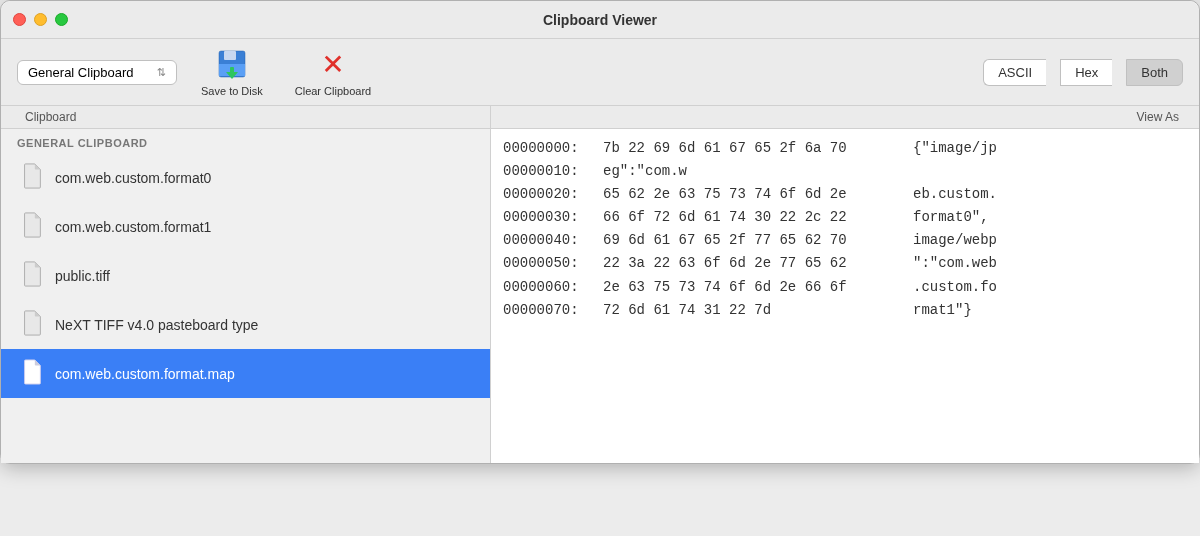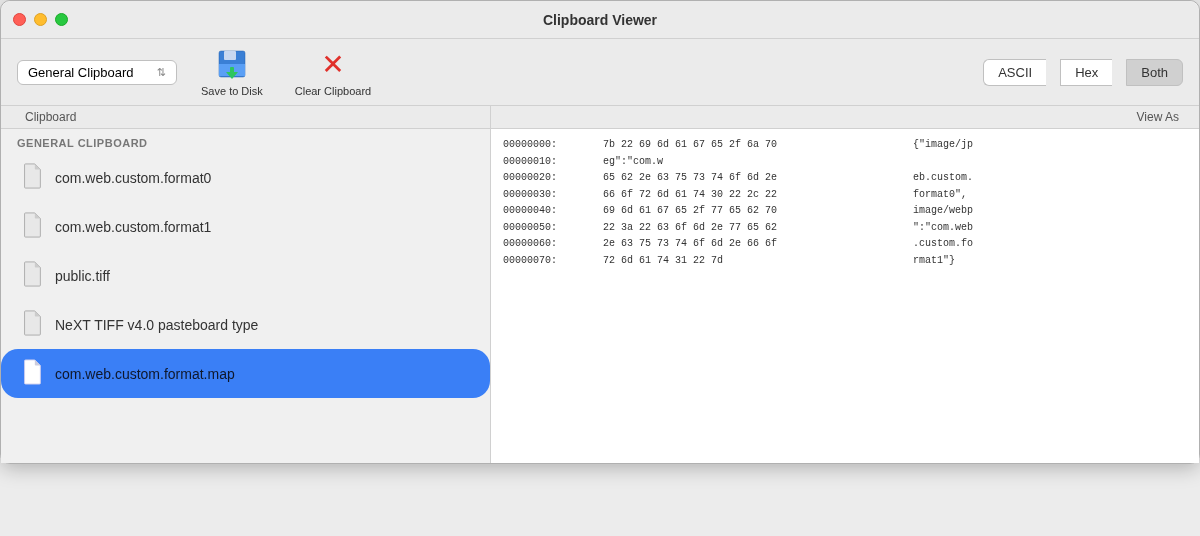--- a/index.html
+++ b/index.html
@@ -188,39 +188,38 @@
       display: flex;
       align-items: center;
       padding: 10px 20px;
       gap: 12px;
       cursor: pointer;
       font-size: 14px;
       color: #333;
     }
     .list-item.active {
       background: #3a7ff6;
-      color: #0f172a;
-      border-radius: 17px;
+      color: #ffffff;
     }
     .file-icon {
       width: 22px;
       height: 26px;
       flex-shrink: 0;
     }
 
     
     .right-panel {
       flex: 1;
       background: #fff;
       overflow: auto;
       padding: 8px 12px;
     }
     .hex-content {
       font-family: "Menlo", "Monaco", "Courier New", monospace;
-      font-size: 10px;
+      font-size: 14px;
       line-height: 1.65;
       display: flex;
       flex-direction: column;
       gap: 0;
     }
     .hex-row {
       display: flex;
       gap: 0;
       white-space: nowrap;
     }

